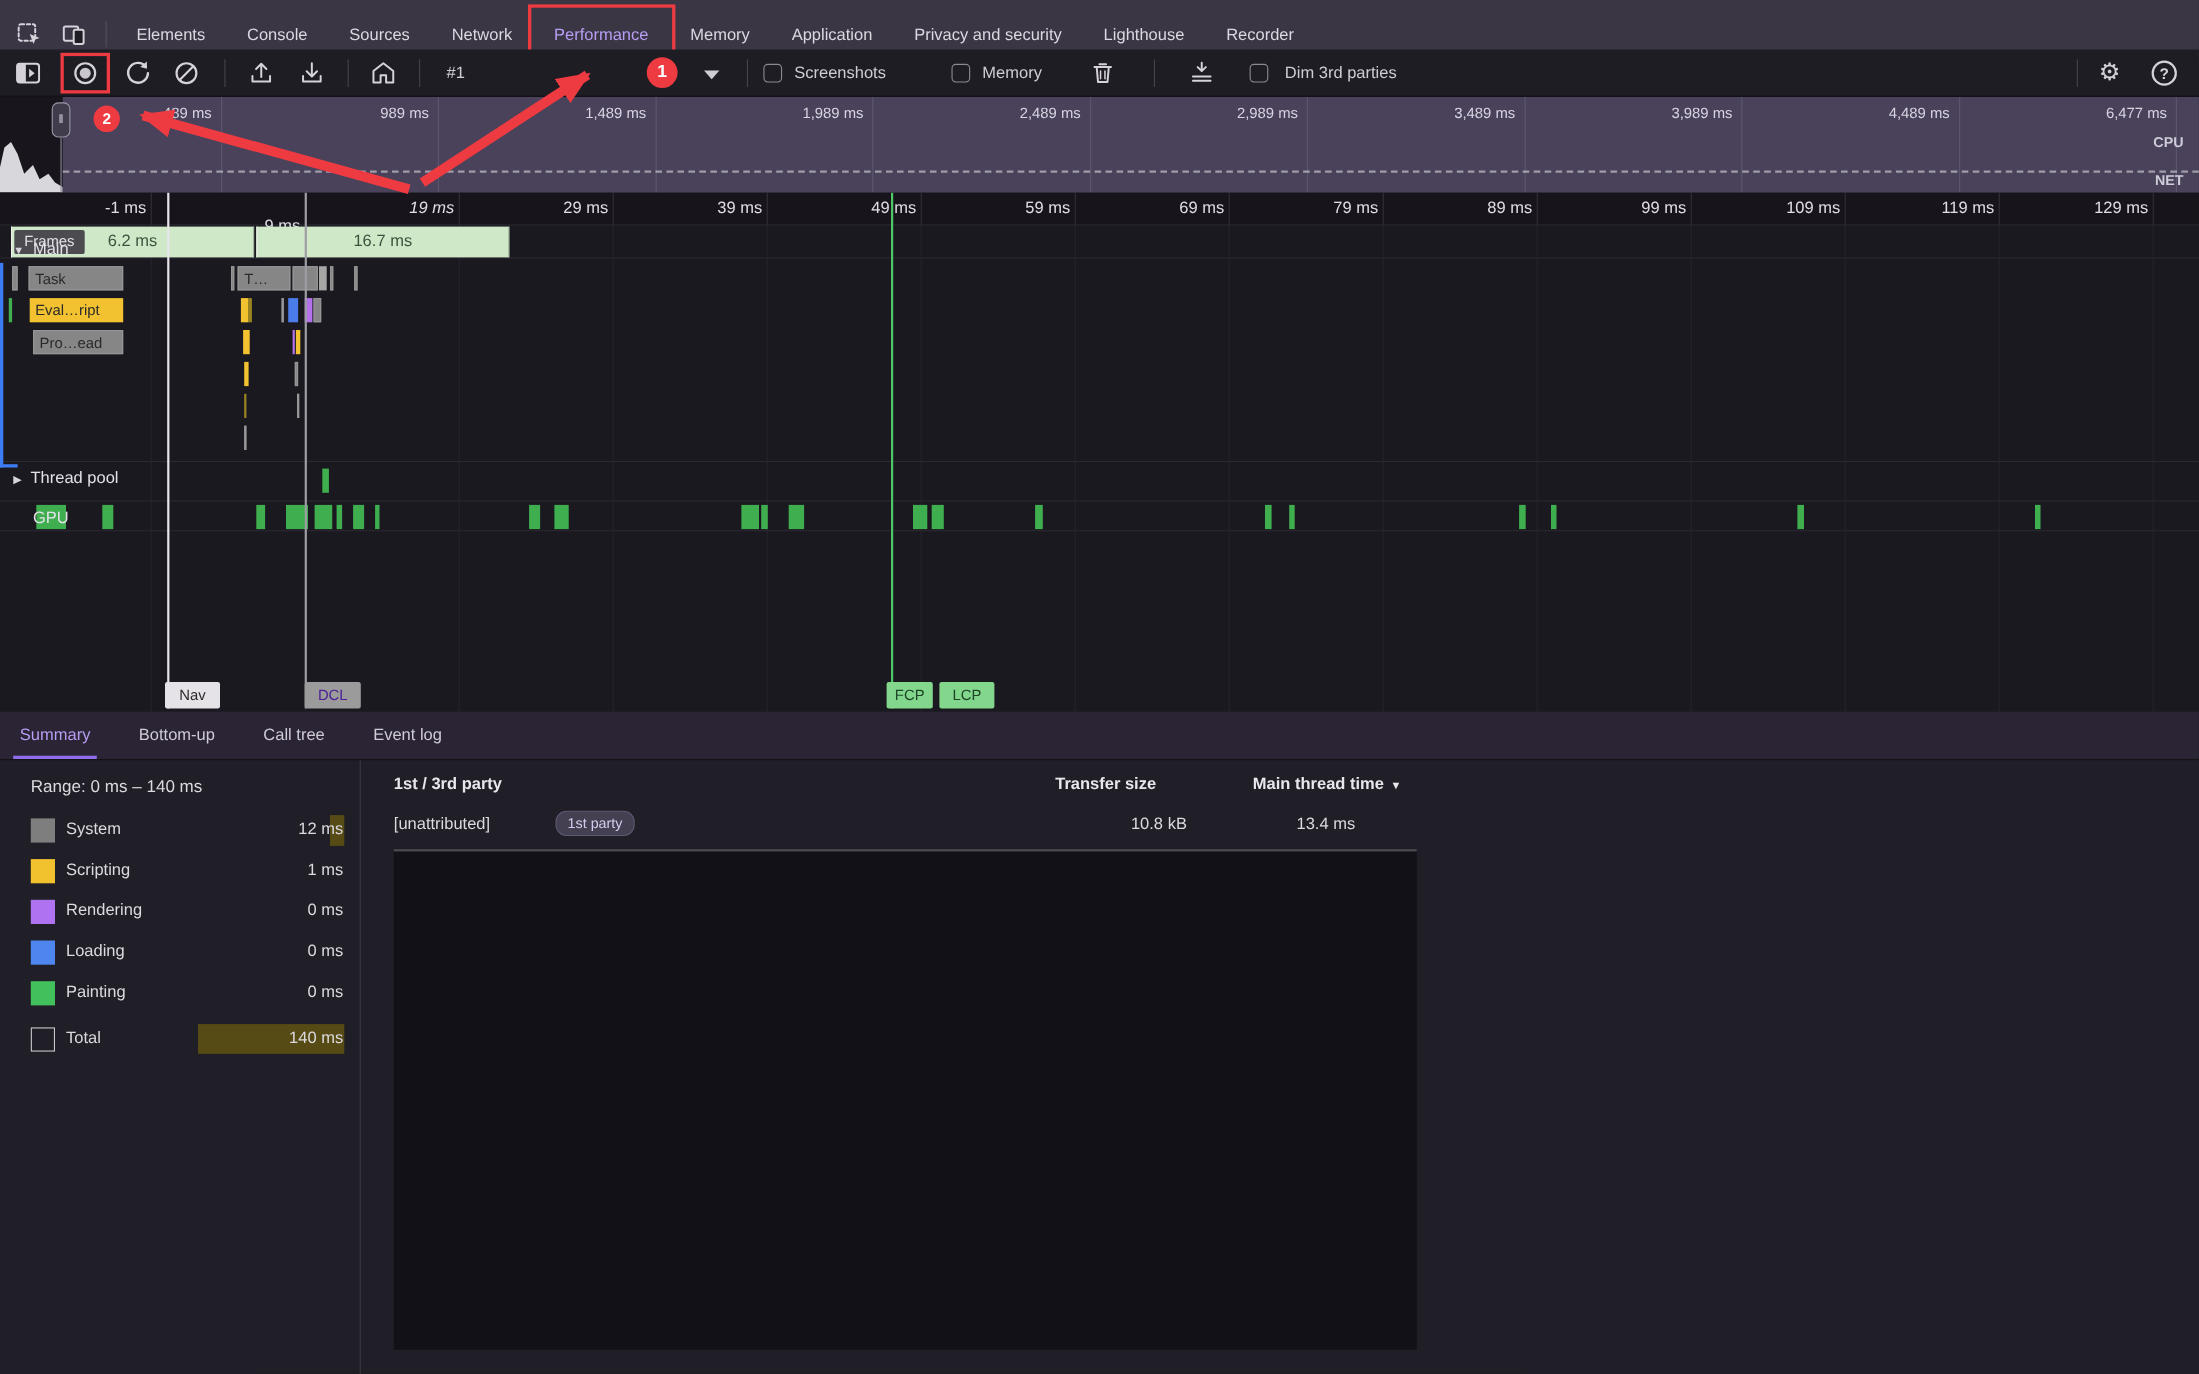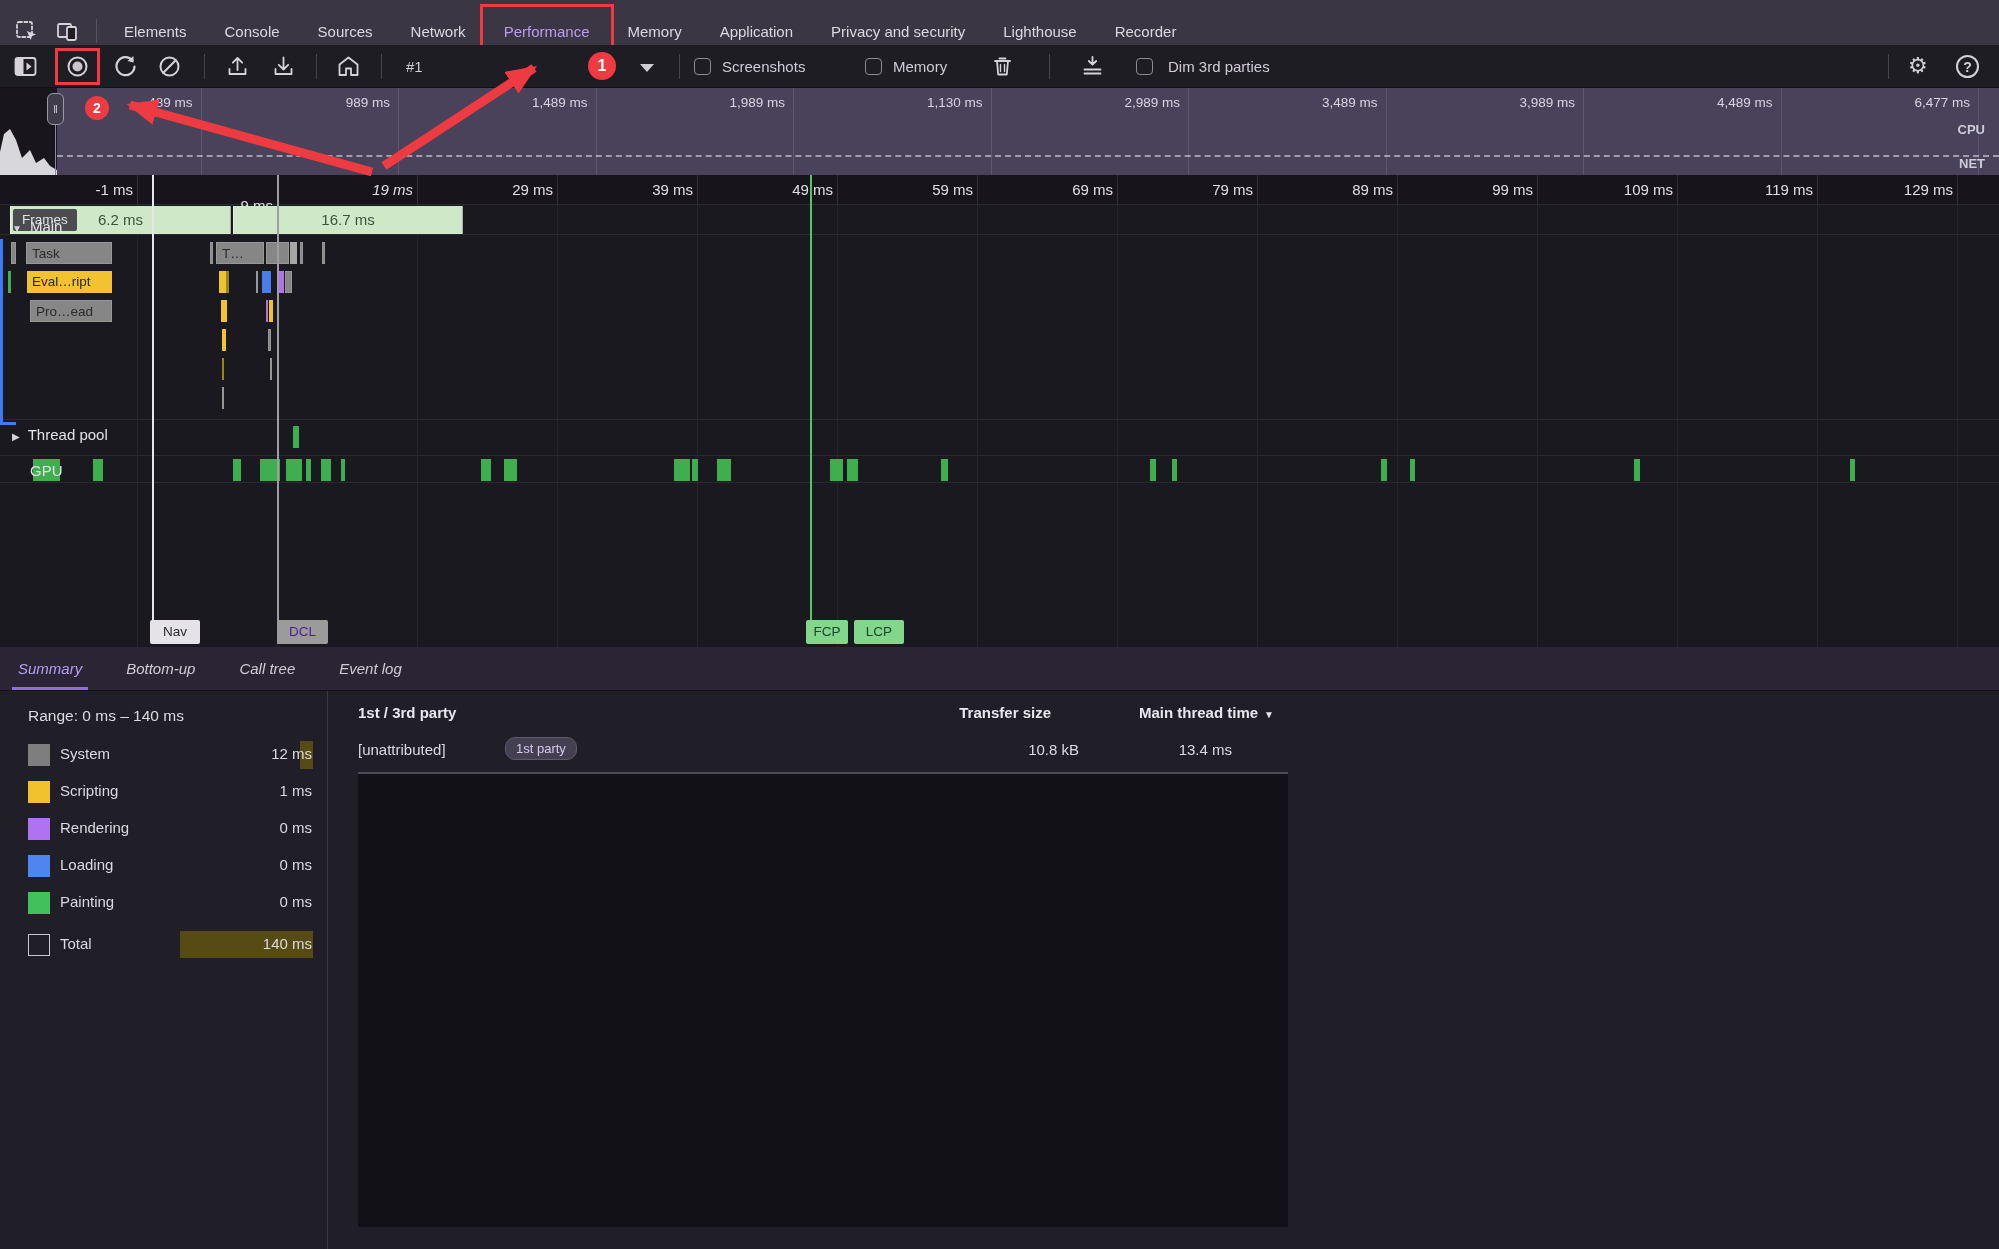--- a/index.html
+++ b/index.html
@@ -71,21 +71,21 @@
   .gpu-bar { position:absolute; background:#3fae4e; height:22px; top:284px; z-index:2; }
   .tp-bar { position:absolute; background:#3fae4e; height:22px; top:251px; z-index:2; }
   .marker-line { position:absolute; top:0; height:469px; width:1.5px; z-index:3; }
   .ml-nav { background:#e8e6ea; } .ml-dcl { background:#9d9da3; } .ml-fcp { background:#4fc764; }
   .marker-chip { position:absolute; top:445px; height:24px; line-height:24px; text-align:center; font-size:13.5px; border-radius:2px; z-index:4; }
   .mc-nav { background:#e5e3e7; color:#2b2b2b; }
   .mc-dcl { background:#9b9b9b; color:#4c1d95; }
   .mc-fcp,.mc-lcp { background:#82d78d; color:#1d4526; }
 
   
-  .bottabs { position:absolute; top:647px; left:0; right:0; height:44px; background:#2a2434; display:flex; align-items:stretch; padding-left:18px; gap:44px; border-bottom:1px solid #141217; z-index:5;font-style:italic; }
+  .bottabs { position:absolute; top:647px; left:0; right:0; height:44px; background:#2a2434; display:flex; align-items:stretch; padding-left:18px; gap:44px; border-bottom:1px solid #141217; z-index:5; }
   .btab { position:relative; display:flex; align-items:center; font-size:15px; color:#cfccd6; white-space:nowrap; }
   .btab.sel { color:#b79df3; }
   .btab.sel::after { content:""; position:absolute; left:-6px; right:-6px; bottom:0; height:3.5px; background:#8f6ceb; }
 
   
   .content { position:absolute; top:691px; left:0; right:0; bottom:0; background:#201e26; }
   .pane-div { position:absolute; left:327px; top:0; bottom:0; width:1px; background:#3a3841; }
   .sum-range { position:absolute; left:28px; top:16px; font-size:15.5px; color:#dcdae0; }
   .leg-row { position:absolute; left:0; width:327px; height:27px; }
   .leg-swatch { position:absolute; left:28px; top:2px; width:22px; height:22px; }
@@ -227,21 +227,21 @@
   <div id="ov-grids">
       <div class="ov-grid" style="left: 200.5px;"></div>
       <div class="ov-label" style="left: 42.5px;">489 ms</div>
       <div class="ov-grid" style="left: 398px;"></div>
       <div class="ov-label" style="left: 240px;">989 ms</div>
       <div class="ov-grid" style="left: 595.5px;"></div>
       <div class="ov-label" style="left: 437.5px;">1,489 ms</div>
       <div class="ov-grid" style="left: 793px;"></div>
       <div class="ov-label" style="left: 635px;">1,989 ms</div>
       <div class="ov-grid" style="left: 990.5px;"></div>
-      <div class="ov-label" style="left: 832.5px;">1,130 ms</div>
+      <div class="ov-label" style="left: 832.5px;">2,489 ms</div>
       <div class="ov-grid" style="left: 1188px;"></div>
       <div class="ov-label" style="left: 1030px;">2,989 ms</div>
       <div class="ov-grid" style="left: 1385.5px;"></div>
       <div class="ov-label" style="left: 1227.5px;">3,489 ms</div>
       <div class="ov-grid" style="left: 1583px;"></div>
       <div class="ov-label" style="left: 1425px;">3,989 ms</div>
       <div class="ov-grid" style="left: 1780.5px;"></div>
       <div class="ov-label" style="left: 1622.5px;">4,489 ms</div>
       <div class="ov-grid" style="left: 1978px;"></div>
       <div class="ov-label" style="left: 1820px;">6,477 ms</div>

